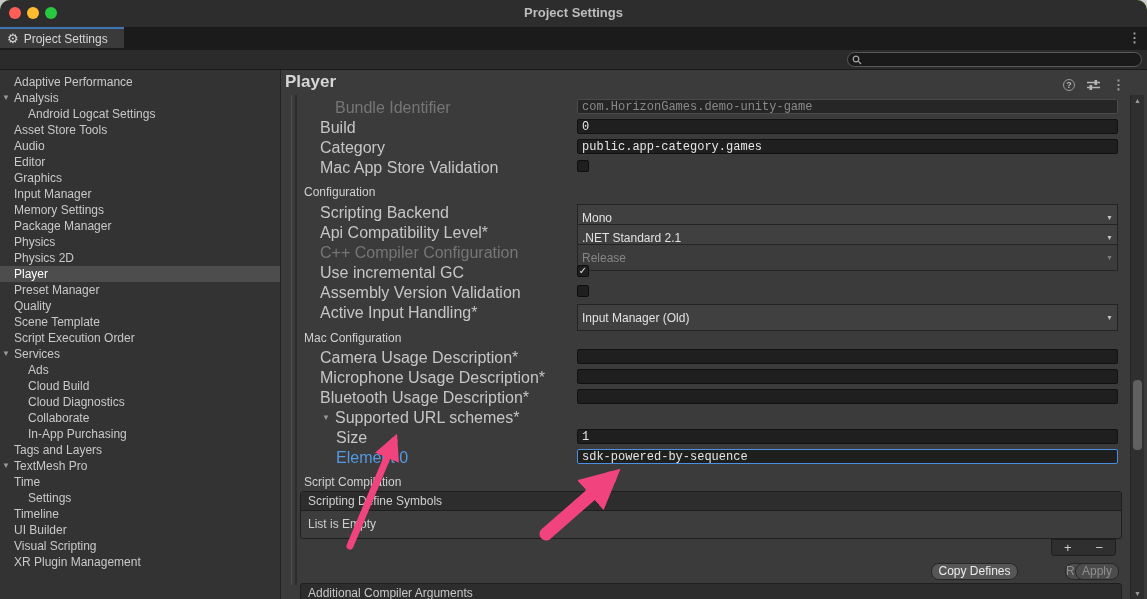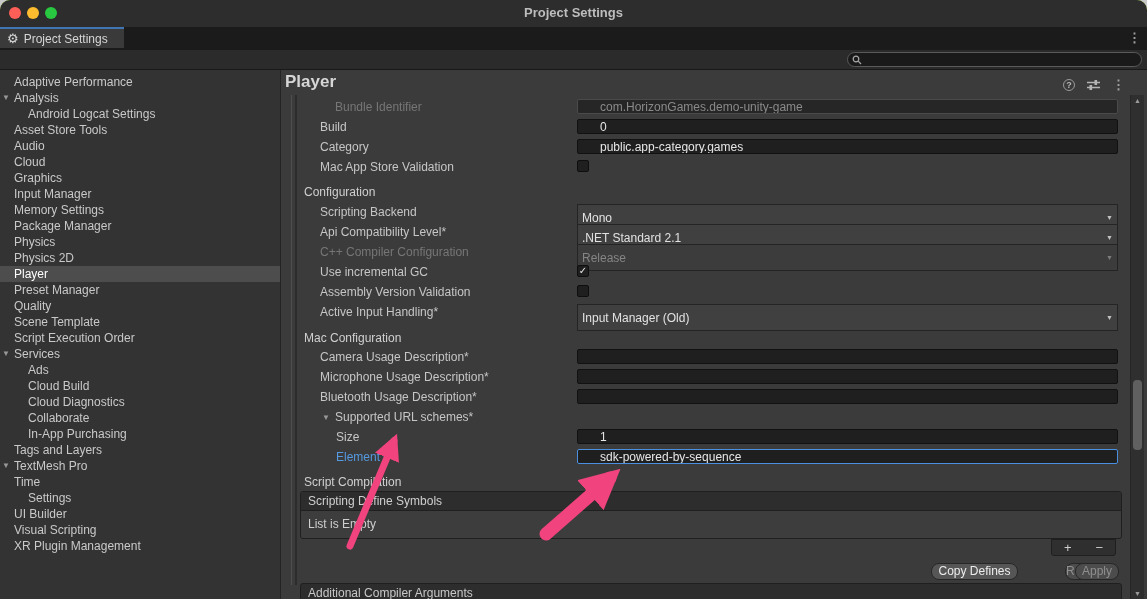--- a/index.html
+++ b/index.html
@@ -31,26 +31,26 @@
   .tri{position:absolute;left:2px;top:0;font-size:8px;color:#989898;line-height:16px;}
   .vdiv{position:absolute;left:280px;top:70px;width:1px;height:529px;background:#242424;}
   
   .content{position:absolute;left:281px;top:70px;width:866px;height:529px;background:#3b3b3b;}
   .groove-a{position:absolute;left:10px;top:25px;width:1px;height:490px;background:#4f4f4f;}
   .groove-b{position:absolute;left:14px;top:25px;width:2px;height:490px;background:#2c2c2c;}
   .page-title{position:absolute;left:4px;top:2px;font-size:17px;font-weight:bold;color:#d6d6d6;}
   .hdr-icons{position:absolute;right:22px;top:8px;display:flex;gap:12px;align-items:center;}
   .help-ic{width:12px;height:12px;border:1px solid #9a9a9a;border-radius:50%;color:#b5b5b5;font-size:9px;font-weight:bold;
            display:flex;align-items:center;justify-content:center;box-sizing:border-box;}
-  .lbl{position:absolute;font-size:12px;color:#c6c6c6;white-space:nowrap;height:15px;line-height:15px;text-align:right;}
+  .lbl{position:absolute;font-size:16px;color:#c6c6c6;white-space:nowrap;height:15px;line-height:15px;text-align:right;}
   .lbl.dis{color:#767676;}
   .lbl.blue{color:#5599e0;}
   .sect{position:absolute;left:23px;font-size:12px;font-weight:normal;color:#d0d0d0;white-space:nowrap;}
   .tf{position:absolute;left:296px;width:541px;height:15px;box-sizing:border-box;background:#1f1f1f;border:1px solid #111;
-      border-radius:2px;color:#e6e6e6;font-size:12px;padding:0 22px;font-family:Liberation Sans, sans-serif;outline:none;}
+      border-radius:2px;color:#e6e6e6;font-size:12px;padding:0 4px;font-family:Liberation Mono, monospace;outline:none;}
   .tf[disabled]{background:#262626;border-color:#4a4a4a;color:#8a8a8a;}
   .tf.focus{border-color:#4a8fe0;}
   .dd{position:absolute;left:296px;width:541px;height:27px;box-sizing:border-box;background:#404040;border:1px solid #242424;
       border-radius:0;color:#e2e2e2;font-size:12px;display:flex;align-items:center;padding:0 4px;justify-content:space-between;}
   .dd .dd-a{font-size:7px;color:#c2c2c2;}
   .dd.dis{color:#858585;background:#3c3c3c;}
   .dd.dis .dd-a{color:#7d7d7d;}
   .cb{position:absolute;left:296px;width:12px;height:12px;background:#1f1f1f;border:1px solid #0e0e0e;border-radius:2px;
       box-sizing:border-box;color:#e8e8e8;font-size:10px;line-height:10px;text-align:center;}
   .cb .mark{display:none;}
@@ -106,21 +106,21 @@
     </div>
   </div>
 
   <div class="sidebar">
     <div>
         <div class="side-item"><span>Adaptive Performance</span></div>
         <div class="side-item"><span class="tri">▼</span><span>Analysis</span></div>
         <div class="side-item ind1"><span>Android Logcat Settings</span></div>
         <div class="side-item"><span>Asset Store Tools</span></div>
         <div class="side-item"><span>Audio</span></div>
-        <div class="side-item"><span>Cloud</span></div>
+        <div class="side-item"><span>Editor</span></div>
         <div class="side-item"><span>Graphics</span></div>
         <div class="side-item"><span>Input Manager</span></div>
         <div class="side-item"><span>Memory Settings</span></div>
         <div class="side-item"><span>Package Manager</span></div>
         <div class="side-item"><span>Physics</span></div>
         <div class="side-item"><span>Physics 2D</span></div>
         <div class="side-item sel"><span>Player</span></div>
         <div class="side-item"><span>Preset Manager</span></div>
         <div class="side-item"><span>Quality</span></div>
         <div class="side-item"><span>Scene Template</span></div>
@@ -128,20 +128,21 @@
         <div class="side-item"><span class="tri">▼</span><span>Services</span></div>
         <div class="side-item ind1"><span>Ads</span></div>
         <div class="side-item ind1"><span>Cloud Build</span></div>
         <div class="side-item ind1"><span>Cloud Diagnostics</span></div>
         <div class="side-item ind1"><span>Collaborate</span></div>
         <div class="side-item ind1"><span>In-App Purchasing</span></div>
         <div class="side-item"><span>Tags and Layers</span></div>
         <div class="side-item"><span class="tri">▼</span><span>TextMesh Pro</span></div>
         <div class="side-item"><span>Time</span></div>
         <div class="side-item ind1"><span>Settings</span></div>
+        <div class="side-item"><span>Timeline</span></div>
         <div class="side-item"><span>UI Builder</span></div>
         <div class="side-item"><span>Visual Scripting</span></div>
         <div class="side-item"><span>XR Plugin Management</span></div>
       </div>
   </div>
   <div class="vdiv"></div>
 
   <div class="content">
     <div class="groove-a"></div>
     <div class="groove-b"></div>

